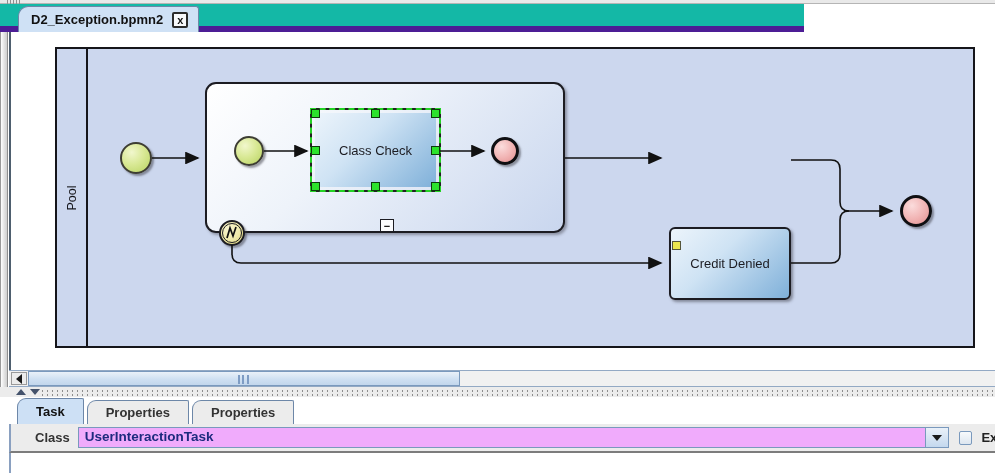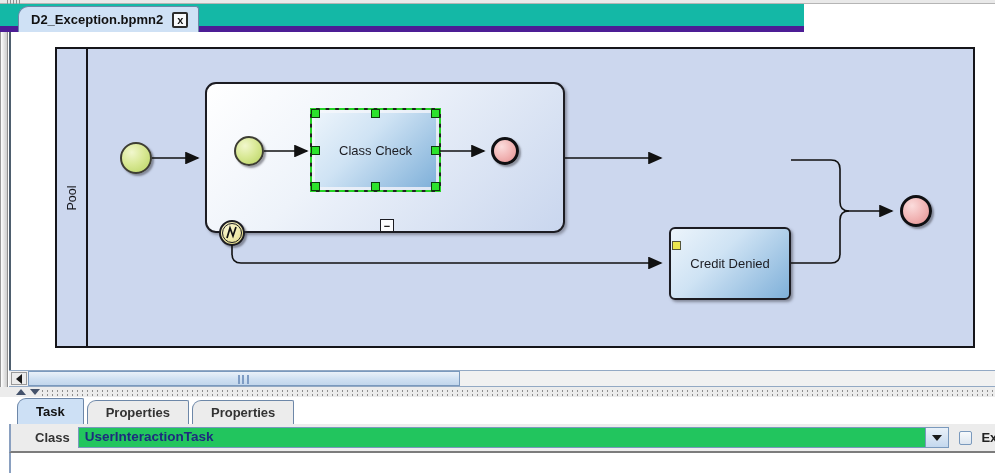--- a/index.html
+++ b/index.html
@@ -105,21 +105,21 @@
           border:1px solid #6d87a8; border-bottom:none;
           border-top-left-radius:9px; border-top-right-radius:2px;
           display:flex; align-items:center; font-size:13px; font-weight:bold; color:#333; }
   .ptab.selected { height:26px; background:#cde0f5; color:#111; }
 
   .class-row { position:absolute; left:9px; top:424px; width:986px; height:29px; background:#ececec;
                border-left:2px solid #8aa0c0; border-bottom:2px solid #7c7c7c;
                display:flex; align-items:center; padding-left:24px; }
   .class-label { font-size:13px; font-weight:bold; color:#333; margin-right:8px; }
   .combo { display:flex; width:898px; height:21px; }
-  .combo-editor { flex:1; background:#22c55e; border:1px solid #7a99bd; border-right:none;
+  .combo-editor { flex:1; background:#f0abfc; border:1px solid #7a99bd; border-right:none;
                   font-size:13.5px; font-weight:bold; color:#1d2b7e; padding:1px 0 0 6px; }
   .combo-btn { width:24px; height:21px; background:linear-gradient(#eaf1f9,#c4d8ee); border:1px solid #7a99bd;
                display:flex; align-items:center; justify-content:center; }
   .combo-arrow { width:0; height:0; border-left:5px solid transparent; border-right:5px solid transparent;
                  border-top:6px solid #1a1a1a; }
   .exclude-box { width:14px; height:14px; margin-left:10px; background:linear-gradient(#f7fafc,#dde6f0);
                  border:1px solid #7a99bd; border-radius:2px; }
   .exclude-label { font-size:13px; font-weight:bold; color:#222; margin-left:9px;
                    width:14px; overflow:hidden; white-space:nowrap; }
 

